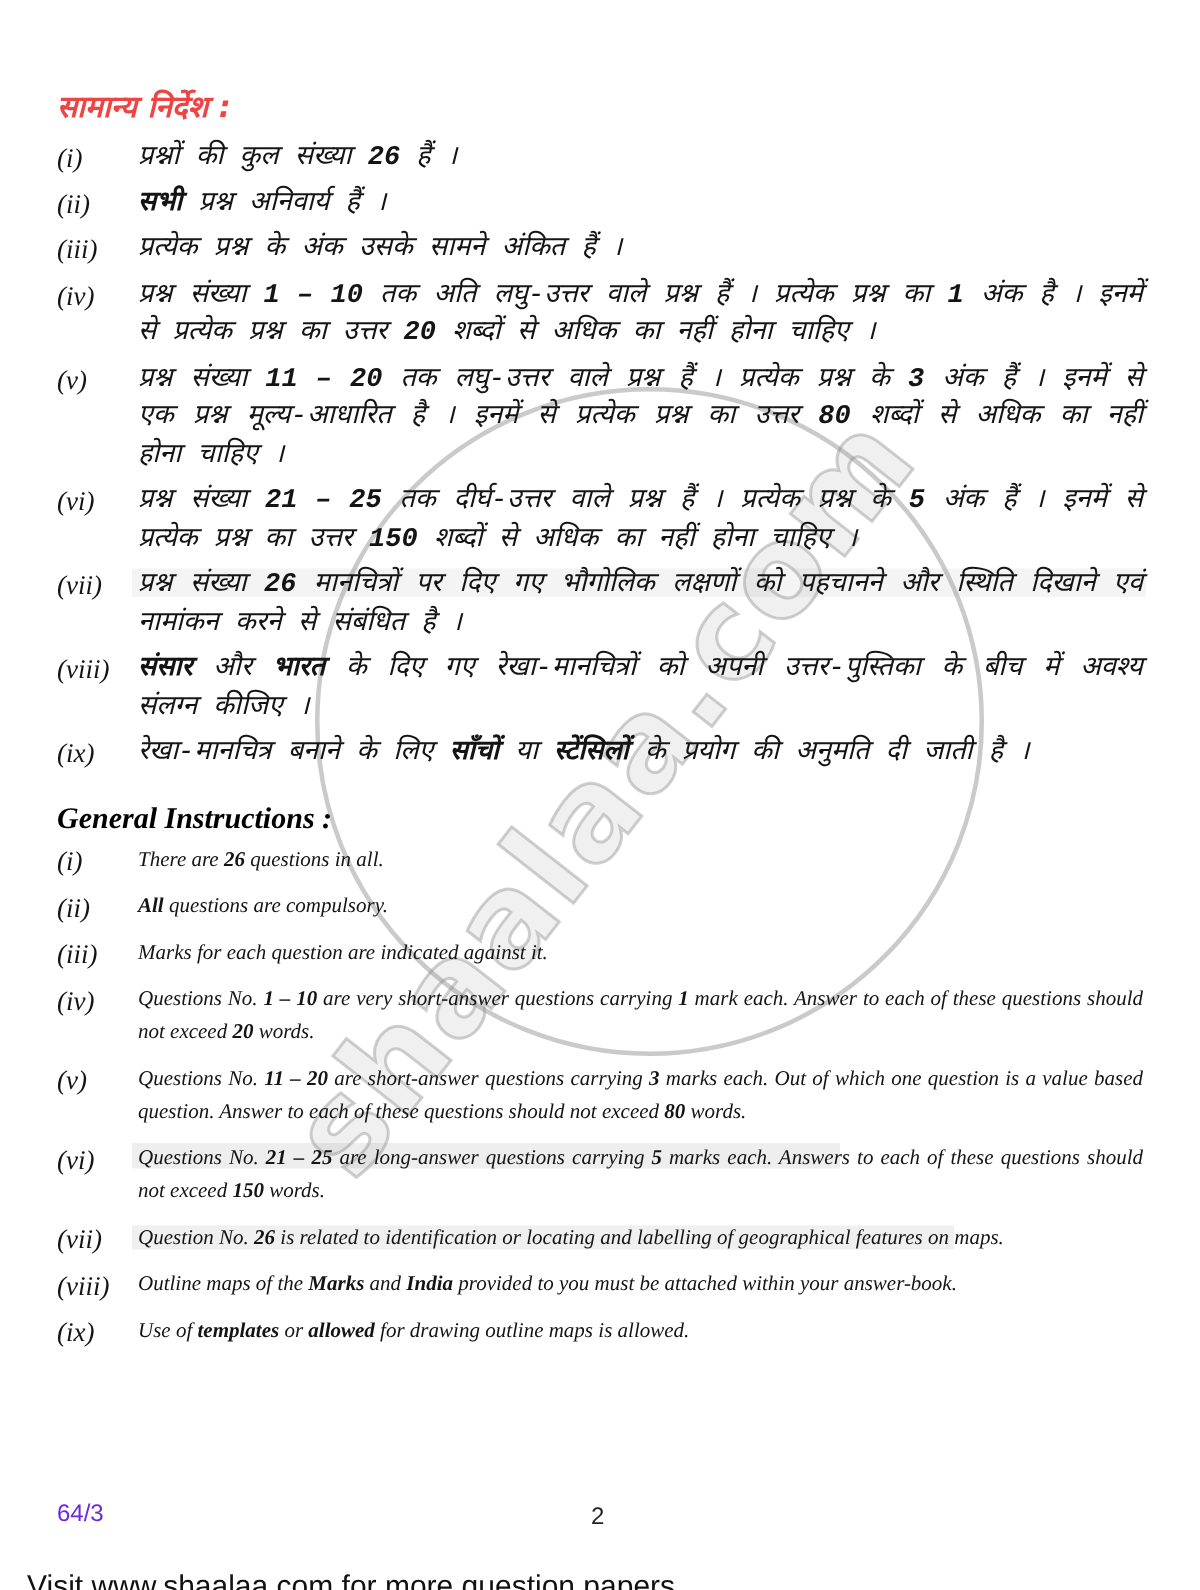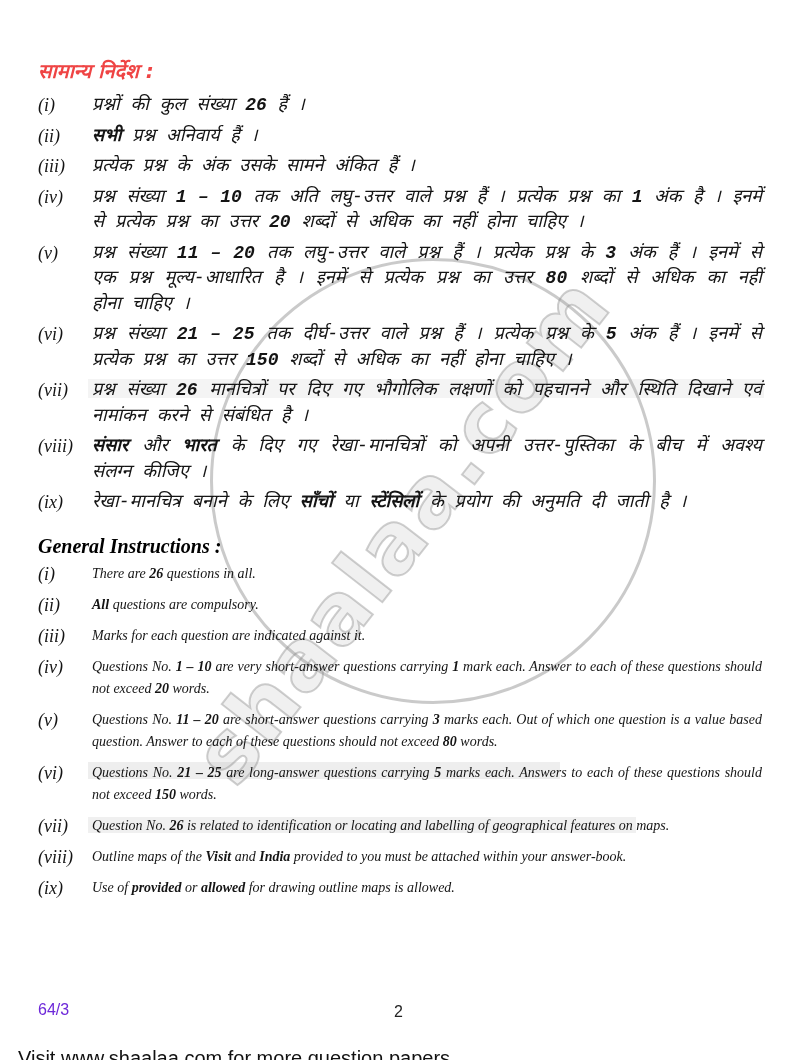--- a/index.html
+++ b/index.html
@@ -154,25 +154,25 @@
       <div class="item">
         <span class="num">(vi)</span>
         <span class="txt">Questions No. <b>21 – 25</b> are long-answer questions carrying <b>5</b> marks each. Answers to each of these questions should not exceed <b>150</b> words.</span>
       </div>
       <div class="item">
         <span class="num">(vii)</span>
         <span class="txt">Question No. <b>26</b> is related to identification or locating and labelling of geographical features on maps.</span>
       </div>
       <div class="item">
         <span class="num">(viii)</span>
-        <span class="txt">Outline maps of the <b>Visit</b> and <b>India</b> provided to you must be attached within your answer-book.</span>
+        <span class="txt">Outline maps of the <b>Marks</b> and <b>India</b> provided to you must be attached within your answer-book.</span>
       </div>
       <div class="item">
         <span class="num">(ix)</span>
-        <span class="txt">Use of <b>provided</b> or <b>allowed</b> for drawing outline maps is allowed.</span>
+        <span class="txt">Use of <b>templates</b> or <b>allowed</b> for drawing outline maps is allowed.</span>
       </div>
     </section>
 
   </div>
 
   <div class="footer">
     <span class="doc-code">64/3</span>
     <span class="page-num">2</span>
     <span class="visit">Visit www.shaalaa.com for more question papers</span>
   </div>

